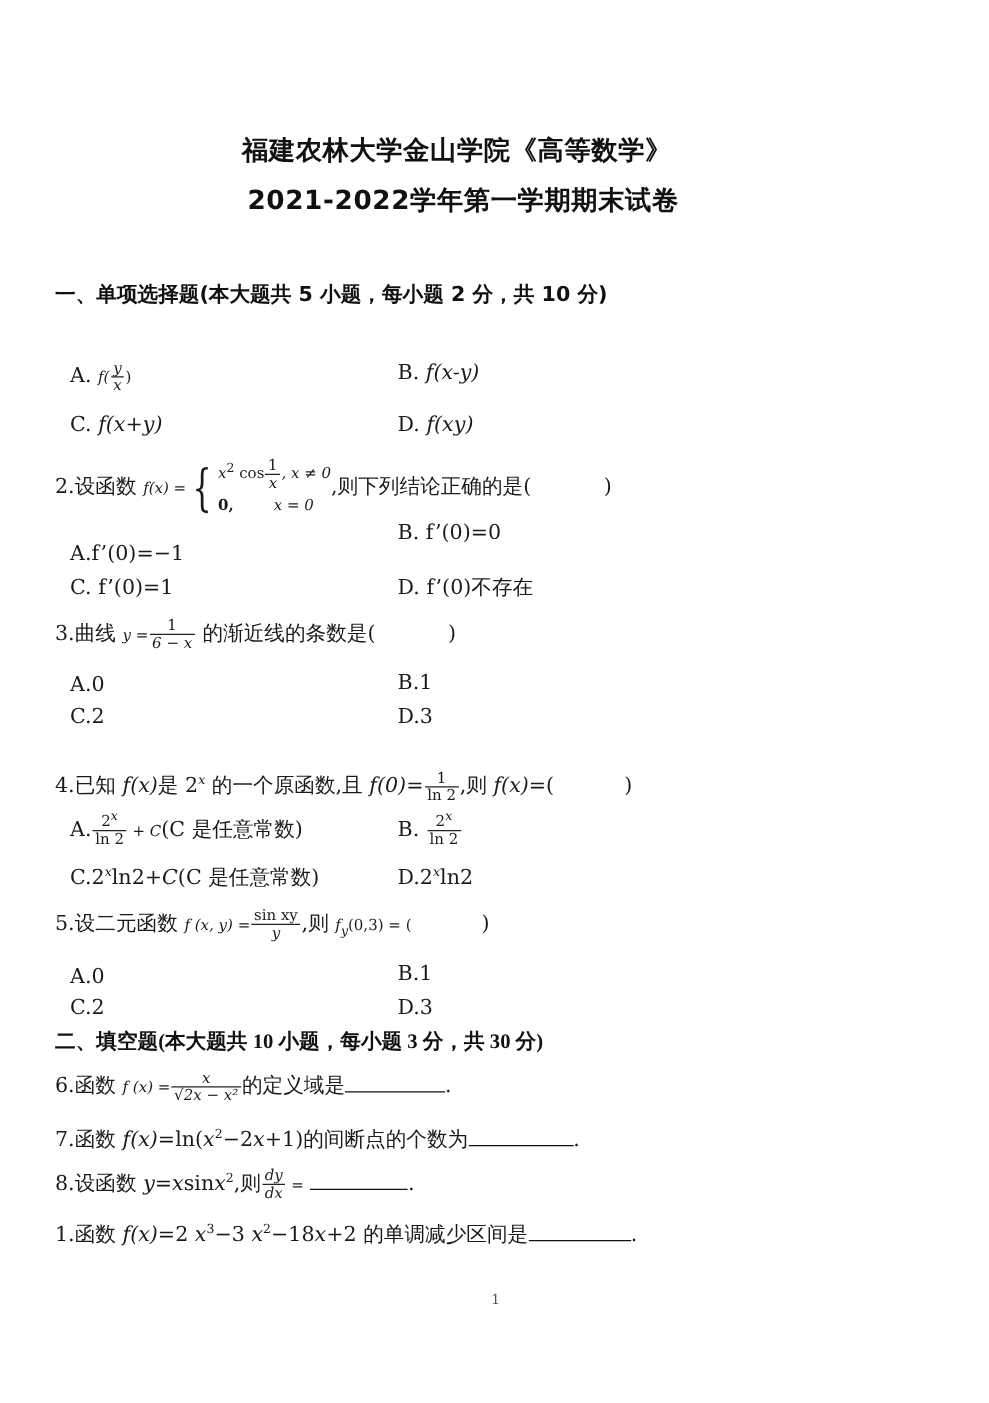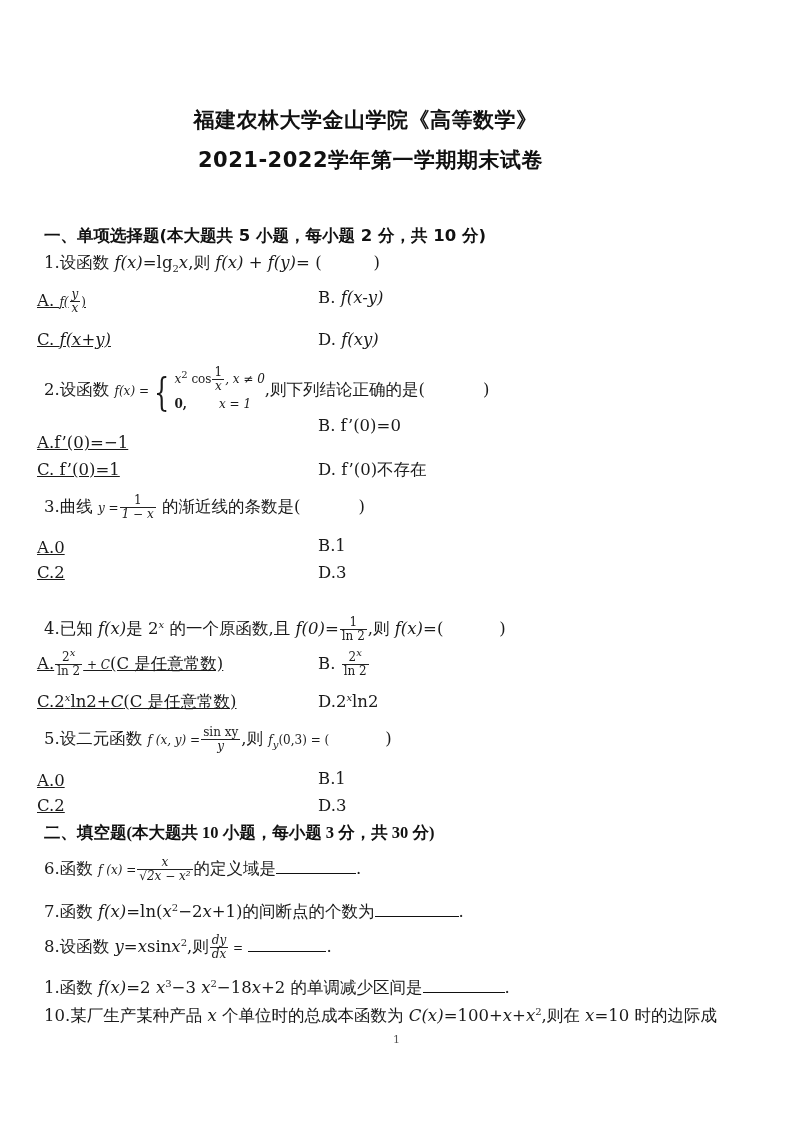--- a/index.html
+++ b/index.html
@@ -19,21 +19,21 @@
   .sec {
     position: absolute; left: 44px;
     font-family: "DejaVu Sans", "Liberation Sans", sans-serif;
     font-weight: bold; font-size: 16.5px; color: #111; white-space: nowrap;
   }
   .line {
     position: absolute; left: 44px; font-size: 16.5px; white-space: nowrap;
     line-height: 20px;
   }
   .opt { position: absolute; font-size: 16.5px; white-space: nowrap; line-height: 20px; }
-  .col-a { left: 37px; text-decoration: underline; }
+  .col-a { left: 56px; }
   .col-b { left: 318px; }
   i, .it { font-style: italic; }
   .frac { display: inline-block; vertical-align: middle; text-align: center; font-size: 12px; line-height: 13px; margin: 0 1px; }
   .frac .num { display: block; border-bottom: 1px solid #222; padding: 0 2px; }
   .frac .den { display: block; padding: 0 2px; }
   .small { font-size: 12px; }
   sup { font-size: 10px; line-height: 0; }
   sub { font-size: 10px; line-height: 0; }
   .brace { display: inline-block; font-size: 40px; line-height: 40px; vertical-align: middle; transform: scaleX(0.6); font-weight: 200; }
   .cases { display: inline-block; vertical-align: middle; line-height: 22px; }
@@ -43,49 +43,46 @@
 </head>
 <body>
 
 <div class="page">
 
   <div class="title t1">福建农林大学金山学院《高等数学》</div>
   <div class="title t2">2021-2022学年第一学期期末试卷</div>
 
   <div class="sec" style="top:225px;">一、单项选择题(本大题共 5 小题，每小题 2 分，共 10 分)</div>
 
-  <div class="line" style="top:253px;">
-    <span>1.设函数 </span><i>f(x)</i><span>=lg</span><sub>2</sub><i>x</i><span>,则 </span><i>f(x) + f(y)</i><span>= (</span><span style="display:inline-block;width:52px;"></span><span>)</span>
-  </div>
   <div class="opt col-a" style="top:288px;">
     <span>A. </span><i class="small">f(</i><span class="frac"><i class="num">y</i><i class="den">x</i></span><span class="small">)</span>
   </div>
   <div class="opt col-b" style="top:288px;">
     <span>B. </span><i>f(x-y)</i>
   </div>
   <div class="opt col-a" style="top:330px;">
     <span>C. </span><i>f(x+y)</i>
   </div>
   <div class="opt col-b" style="top:330px;">
     <span>D. </span><i>f(xy)</i>
   </div>
 
   <div class="line" style="top:366px; line-height:46px;">
     <span>2.设函数 </span><i class="small">f(x) =</i><span class="brace">{</span><span class="cases small">
       <span style="display:block;"><i>x</i><sup>2</sup><span> cos</span><span class="frac"><span class="num">1</span><i class="den">x</i></span><i>, x ≠ 0</i></span>
-      <span style="display:block;"><b>0,</b><i style="margin-left:32px;">x = 1</i></span>
+      <span style="display:block;"><b>0,</b><i style="margin-left:32px;">x = 0</i></span>
     </span><span>,则下列结论正确的是(</span><span style="display:inline-block;width:58px;"></span><span>)</span>
   </div>
   <div class="opt col-a" style="top:433px;">A.f’(0)=−1</div>
   <div class="opt col-b" style="top:416px;">B. f’(0)=0</div>
   <div class="opt col-a" style="top:460px;">C. f’(0)=1</div>
   <div class="opt col-b" style="top:460px;">D. f’(0)不存在</div>
 
   <div class="line" style="top:494px;">
-    <span>3.曲线 </span><i class="small">y =</i><span class="frac"><span class="num">1</span><i class="den">1 − x</i></span><span> 的渐近线的条数是(</span><span style="display:inline-block;width:58px;"></span><span>)</span>
+    <span>3.曲线 </span><i class="small">y =</i><span class="frac"><span class="num">1</span><i class="den">6 − x</i></span><span> 的渐近线的条数是(</span><span style="display:inline-block;width:58px;"></span><span>)</span>
   </div>
   <div class="opt col-a" style="top:538px;">A.0</div>
   <div class="opt col-b" style="top:536px;">B.1</div>
   <div class="opt col-a" style="top:563px;">C.2</div>
   <div class="opt col-b" style="top:563px;">D.3</div>
 
   <div class="line" style="top:616px;">
     <span>4.已知 </span><i>f(x)</i><span>是 2</span><sup class="it">x</sup><span> 的一个原函数,且 </span><i>f(0)=</i><span class="frac"><span class="num">1</span><span class="den">ln 2</span></span><span>,则 </span><i>f(x)</i><span>=(</span><span style="display:inline-block;width:56px;"></span><span>)</span>
   </div>
   <div class="opt col-a" style="top:651px;">
@@ -120,18 +117,15 @@
   </div>
 
   <div class="line" style="top:934px;">
     <span>8.设函数 </span><i>y</i><span>=</span><i>x</i><span>sin</span><i>x</i><sup>2</sup><span>,则</span><span class="frac"><i class="num">dy</i><i class="den">dx</i></span><span class="small"> =</span> <span class="blank" style="width:78px;"></span><span>.</span>
   </div>
 
   <div class="line" style="top:978px;">
     <span>1.函数 </span><i>f(x)</i><span>=2 </span><i>x</i><sup>3</sup><span>−3 </span><i>x</i><sup>2</sup><span>−18</span><i>x</i><span>+2 的单调减少区间是</span><span class="blank" style="width:82px;"></span><span>.</span>
   </div>
 
-  <div class="line" style="top:1006px;">
-    <span>10.某厂生产某种产品 </span><i>x</i><span> 个单位时的总成本函数为 </span><i>C(x)</i><span>=100+</span><i>x</i><span>+</span><i>x</i><sup>2</sup><span>,则在 </span><i>x</i><span>=10 时的边际成</span>
-  </div>
 
   <div class="pagenum">1</div>
 </div>
 
 </body></html>

